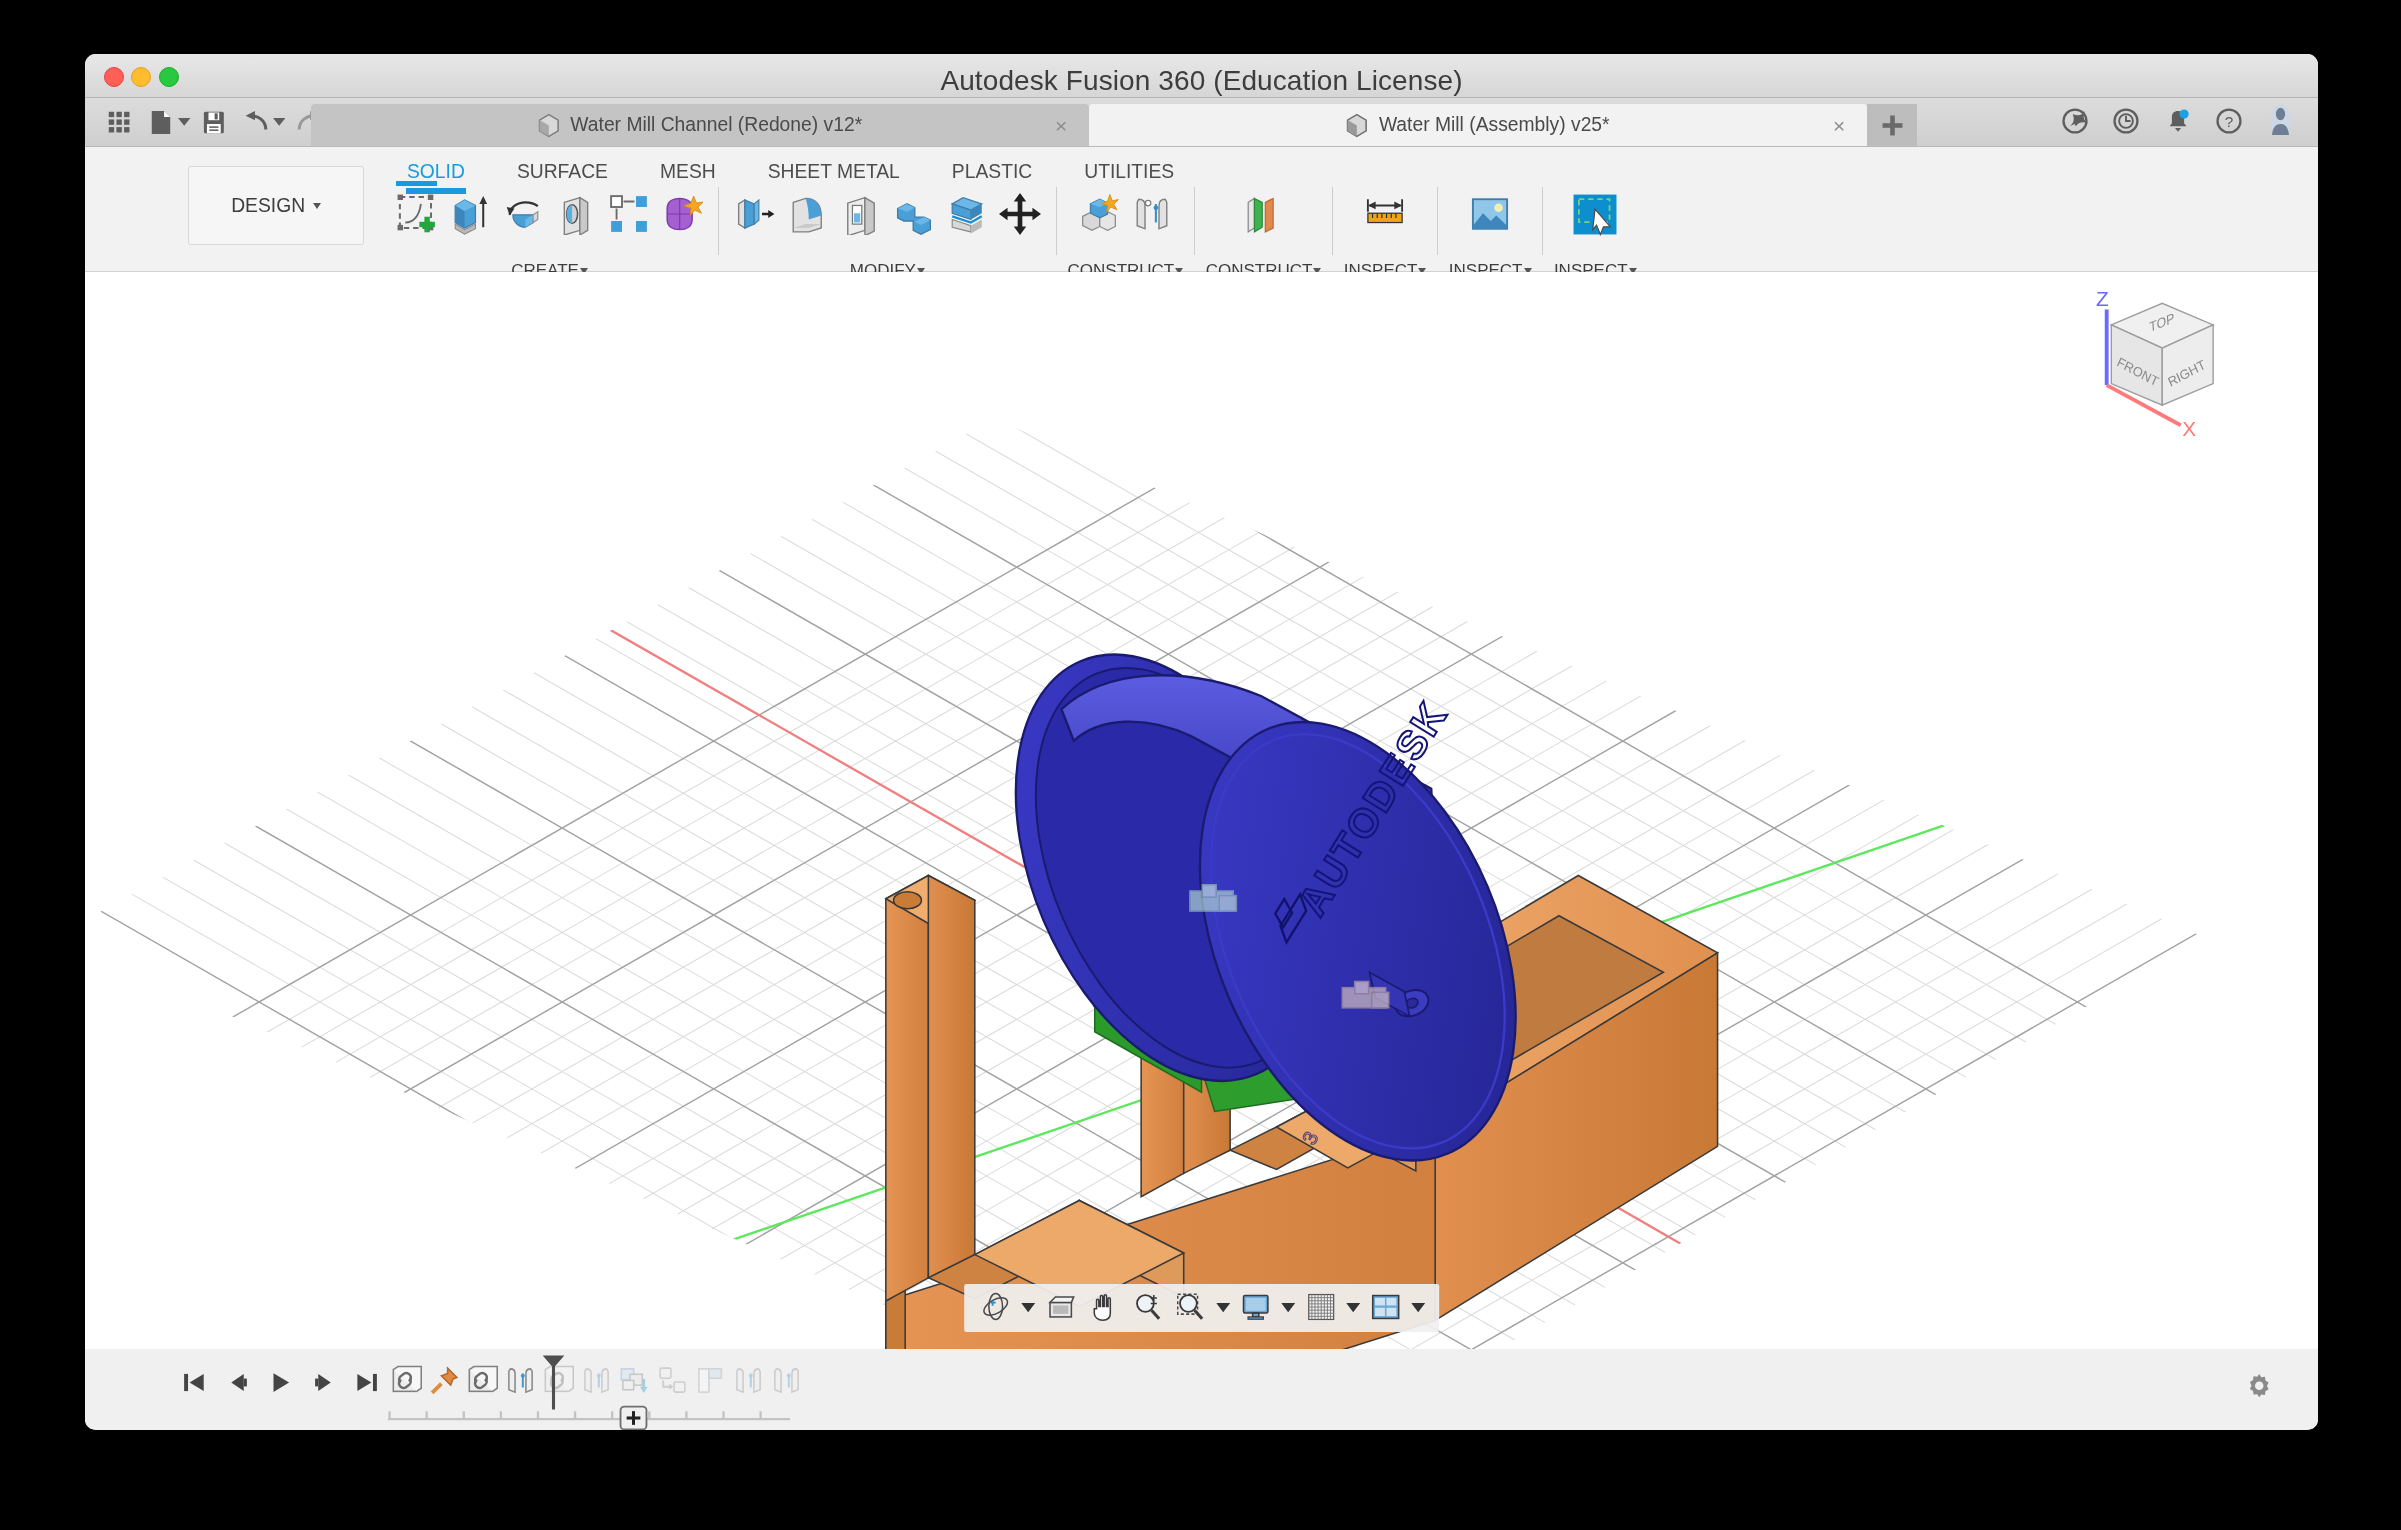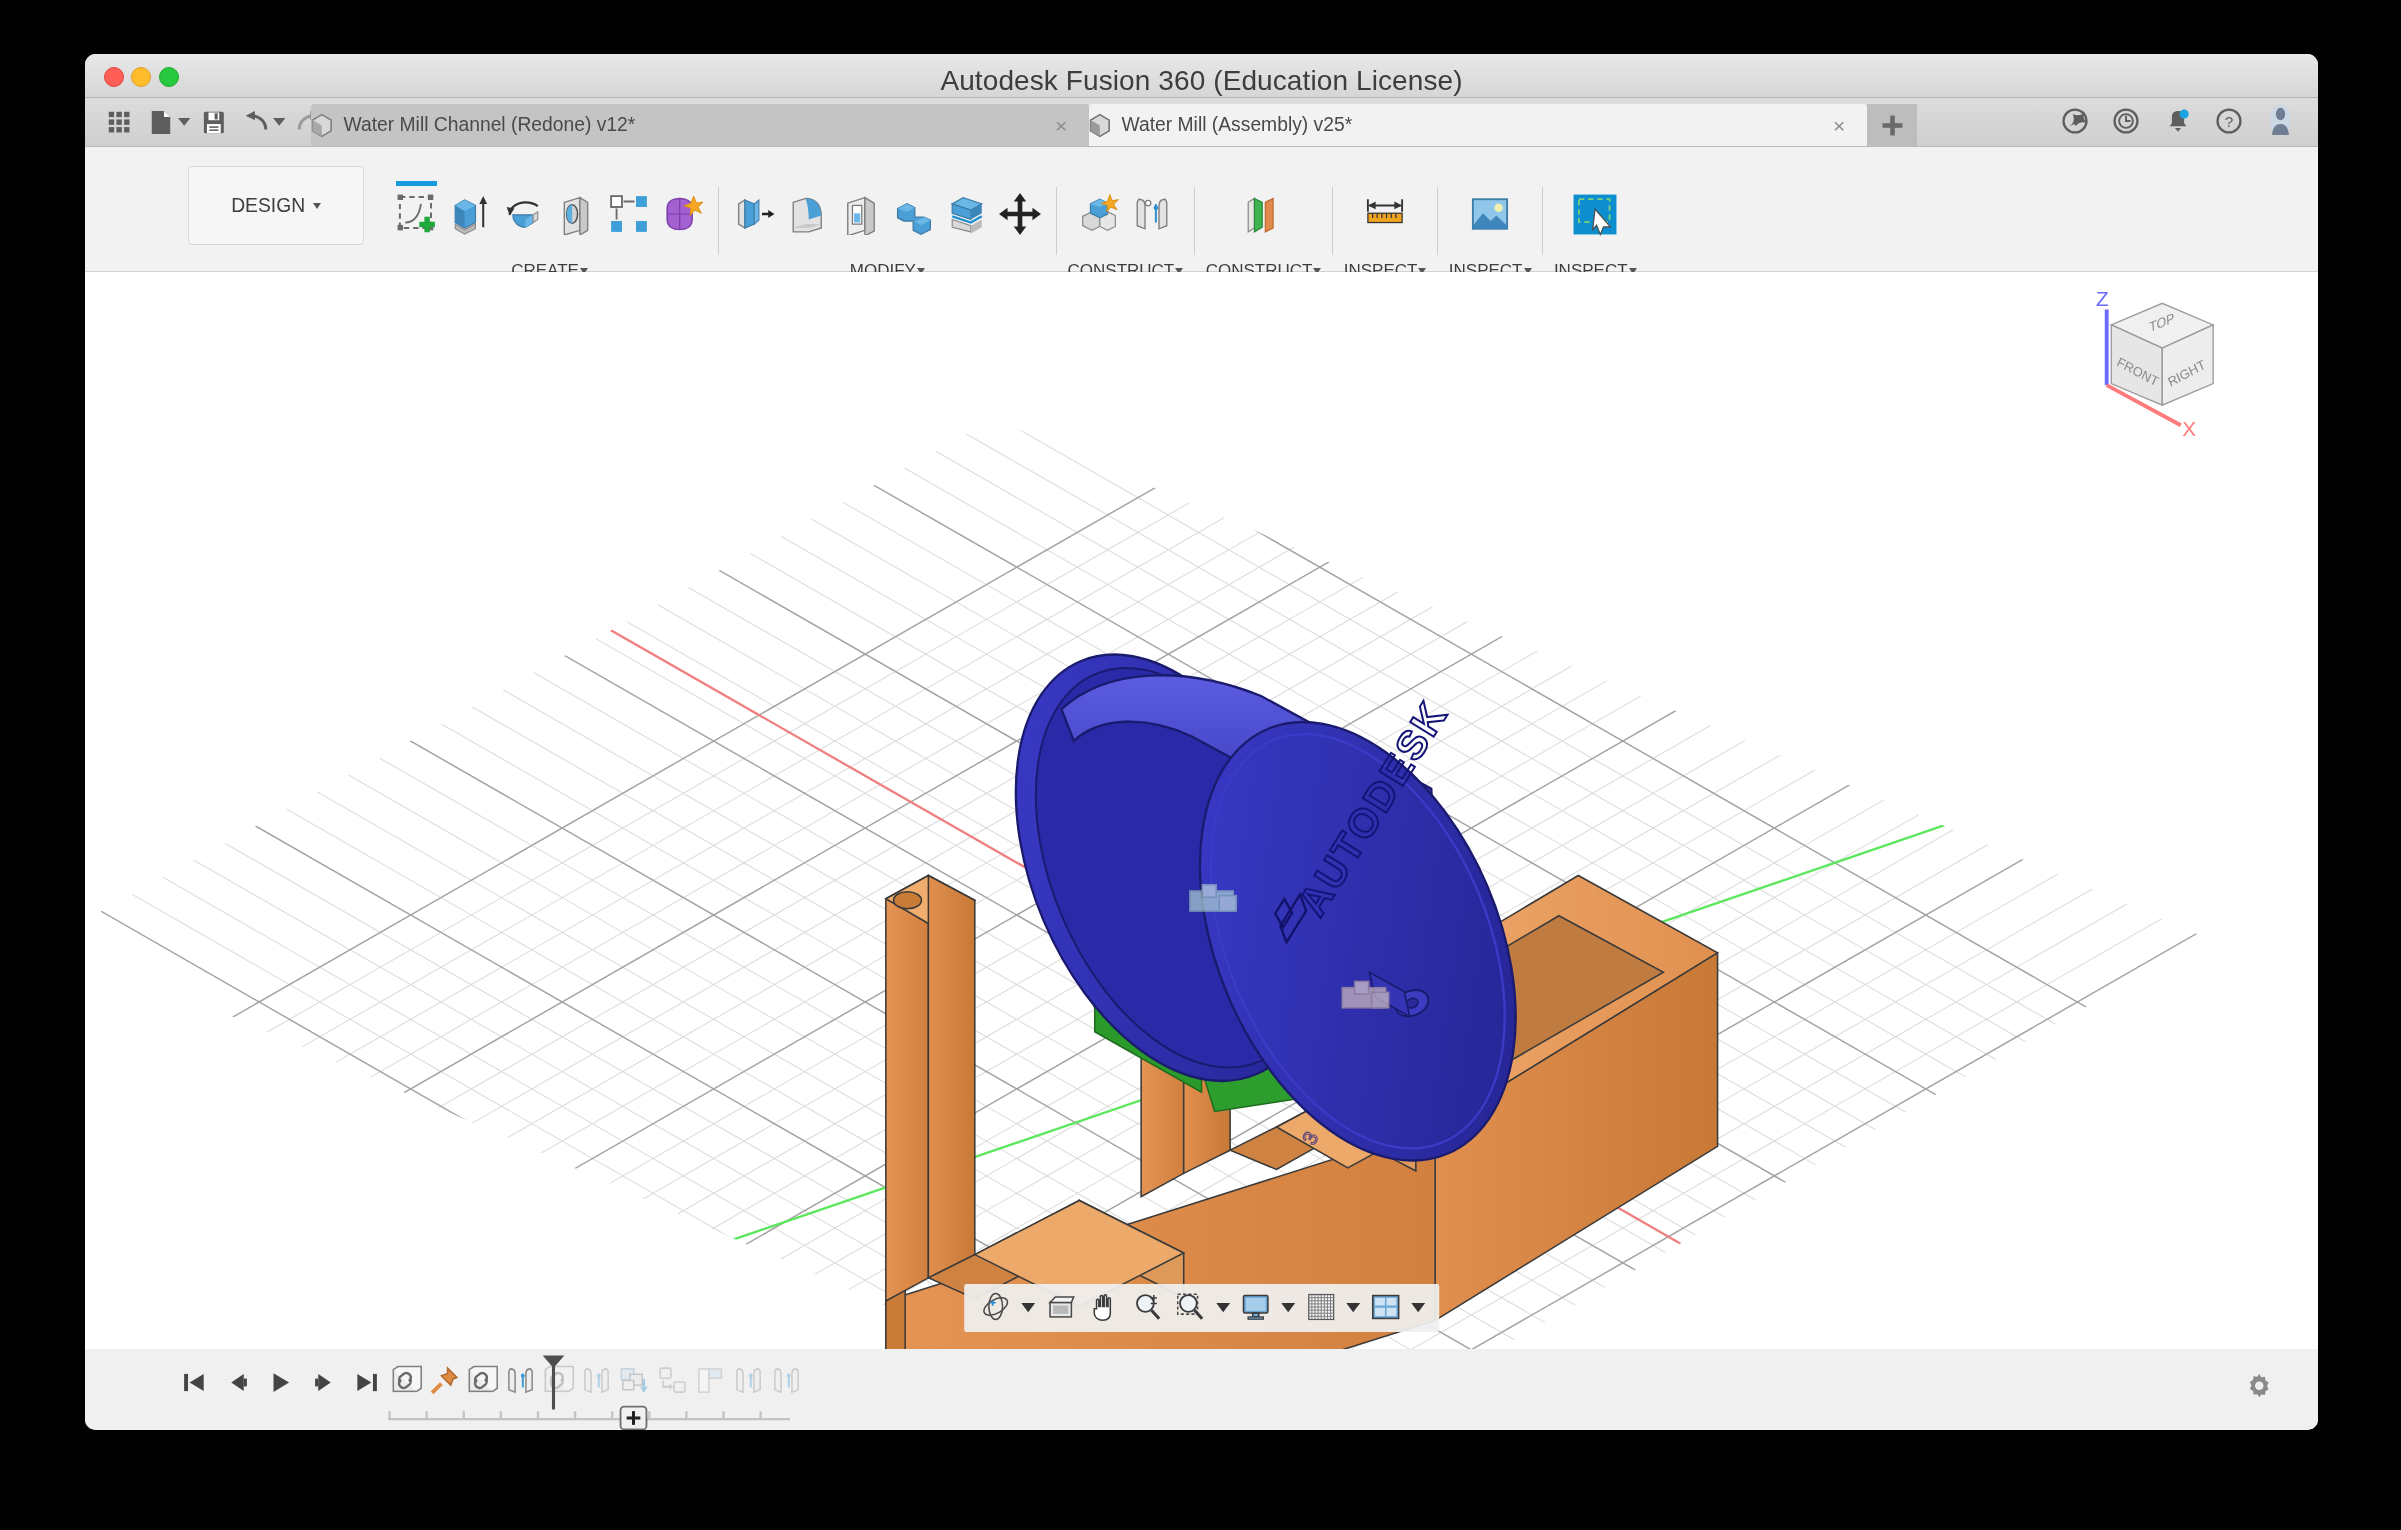--- a/index.html
+++ b/index.html
@@ -33,21 +33,21 @@
     background:linear-gradient(180deg,#dcdcdc 0%,#cfcfcf 100%);
     border-bottom:0.8px solid #b9b9b9;
   }
   #qat{position:absolute;left:0;top:0;height:48px;display:flex;align-items:center;padding-left:14px;gap:2.3px;}
   .qbtn{width:40px;height:37px;display:flex;align-items:center;justify-content:center;cursor:pointer;}
   .qbtn svg{display:block;}
   .qcaret{width:14px;height:37px;display:flex;align-items:center;justify-content:center;cursor:pointer;margin-left:-6.2px;}
 
   #tabs{position:absolute;left:226px;top:0;height:48px;display:flex;align-items:flex-end;}
   .doctab{
-    position:relative;height:42px;width:778px;display:flex;align-items:center;
+    position:relative;height:42px;width:778px;display:flex;align-items:center;justify-content:center;
     border-top-left-radius:3.9px;border-top-right-radius:3.9px;
     font-size:19.3px;color:#4a4a4a;cursor:pointer;
   }
   .doctab.inactive{background:#c4c4c4;}
   .doctab.active{background:#f2f2f2;}
   .doctab .cubeico{margin-right:10.8px;display:flex;}
   .tabclose{position:absolute;right:21.7px;top:50%;transform:translateY(-50%);
     font-size:21px;color:#8c8c8c;line-height:1;cursor:pointer;font-family:"Liberation Sans",sans-serif;}
   .newtab{width:50px;height:42px;display:flex;align-items:center;justify-content:center;background:#bdbdbd;cursor:pointer;}
 
@@ -269,20 +269,28 @@
     </div>
   </div>
 
   <div id="ribbon">
 
     <div id="designbtn">
       <span>DESIGN</span>
       <span class="caret-sm"></span>
     </div>
 
+    <div id="ribtabs">
+      <div class="ribtab active"><span>SOLID</span></div>
+      <div class="ribtab"><span>SURFACE</span></div>
+      <div class="ribtab"><span>MESH</span></div>
+      <div class="ribtab"><span>SHEET METAL</span></div>
+      <div class="ribtab"><span>PLASTIC</span></div>
+      <div class="ribtab"><span>UTILITIES</span></div>
+    </div>
 
     <div id="groups">
 
       <div class="group">
         <div class="grow">
           <div class="tool sel">
             <span>
               <svg width="42" height="42" viewBox="0 0 54 54">
                 <g stroke="#6b6b6b" stroke-width="2.6" fill="none" stroke-dasharray="7 5">
                   <rect x="5" y="5" width="40" height="40"></rect>

